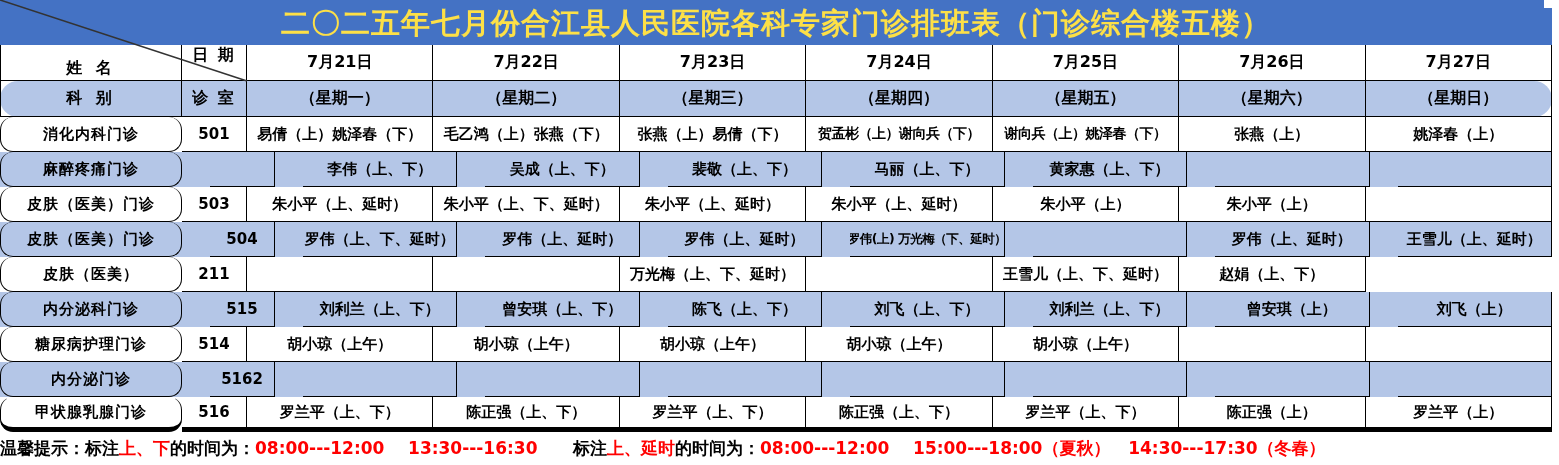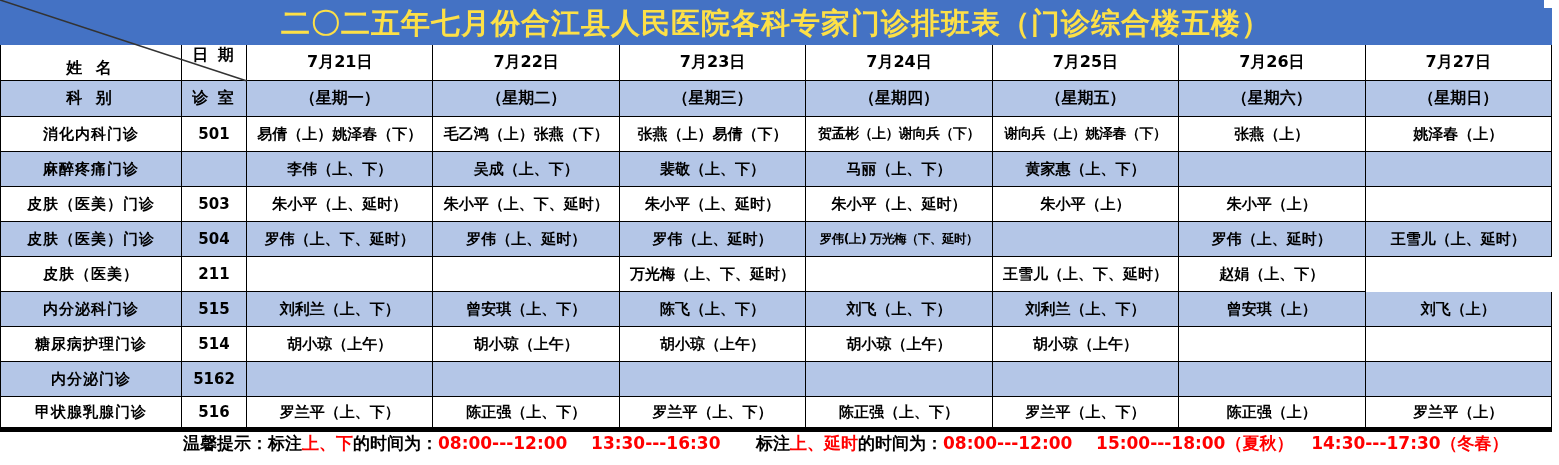--- a/index.html
+++ b/index.html
@@ -44,42 +44,42 @@
     box-sizing:border-box;
     border-right:1.5px solid #000;
     border-bottom:1.5px solid #000;
     white-space:nowrap;overflow:hidden;
     font-size:15px;
     background:transparent;
   }
   .cell:first-child{border-left:1.5px solid #000;}
   .row-dates .cell{font-size:16px;}
   .row-weekdays .cell{font-size:16px;}
-  .row-weekdays{background:var(--band,#B4C6E7);}
-  .body-row.alt{background:var(--band,#B4C6E7);}
+  .row-weekdays{background:var(--band,#B4C6E7);border-radius:18px;}
+  .body-row.alt{background:var(--band,#B4C6E7);gap:28px;}
   .body-row.last .cell{border-bottom:5px solid #000000;}
-  .dept-cell{font-size:15px;letter-spacing:1px;}
+  .dept-cell{font-size:15px;letter-spacing:1px;border-radius:13px;}
   .room-cell{font-size:15px;}
   .sched-cell.tight1{font-size:14px;letter-spacing:-0.5px;}
   .sched-cell.tight2{font-size:12.5px;letter-spacing:-0.5px;}
   .corner-name{justify-content:center;padding-top:12px;letter-spacing:4px;}
   .corner-date{justify-content:center;padding-bottom:14px;letter-spacing:2px;}
   .corner-dept{letter-spacing:4px;}
   .corner-room{letter-spacing:2px;}
 
   
   .diag{position:absolute;left:0;top:0;pointer-events:none;}
 
   
   .footer-note{
     position:relative;
     width:1559px;height:33px;
     background:#ffffff;
-    display:flex;align-items:flex-start;
-    padding-left:183px;box-sizing:border-box;
+    display:flex;align-items:center;
+    box-sizing:border-box;
     font-size:17px;
     white-space:pre;
   }
   .green-flag{
     position:absolute;left:0;top:434px;
     width:0;height:0;
     border-top:8px solid var(--green,#00B050);
     border-right:8px solid transparent;
   }
 </style>

